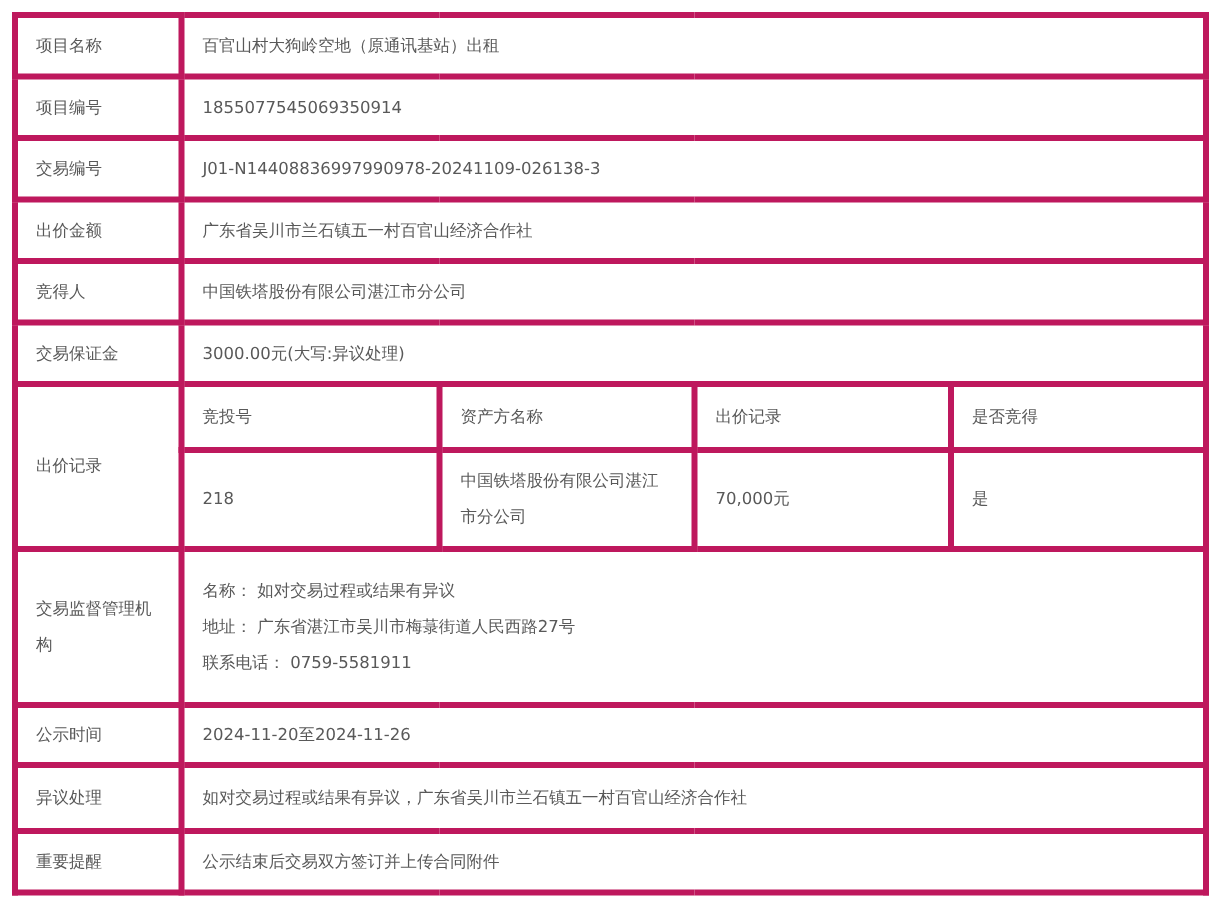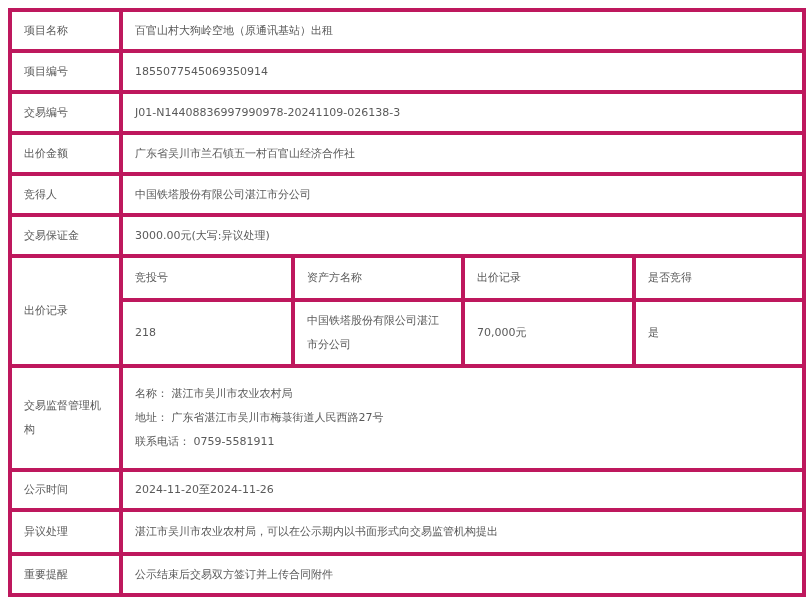--- a/index.html
+++ b/index.html
@@ -85,31 +85,31 @@
     </tr>
     <tr class="r-bid-data">
       <td>218</td>
       <td>中国铁塔股份有限公司湛江市分公司</td>
       <td>70,000元</td>
       <td>是</td>
     </tr>
     <tr class="r-reg">
       <td class="label-cell">交易监督管理机构</td>
       <td colspan="4" class="reg-cell">
-        <div>名称： 湛江市吴川市农业农村局</div>
+        <div>名称： 如对交易过程或结果有异议</div>
         <div>地址： 广东省湛江市吴川市梅菉街道人民西路27号</div>
         <div>联系电话： 0759-5581911</div>
       </td>
     </tr>
     <tr class="r-foot1">
       <td class="label-cell">公示时间</td>
       <td colspan="4">2024-11-20至2024-11-26</td>
     </tr>
     <tr class="r-foot2">
       <td class="label-cell">异议处理</td>
-      <td colspan="4">湛江市吴川市农业农村局，可以在公示期内以书面形式向交易监管机构提出</td>
+      <td colspan="4">如对交易过程或结果有异议，广东省吴川市兰石镇五一村百官山经济合作社</td>
     </tr>
     <tr class="r-foot3">
       <td class="label-cell">重要提醒</td>
       <td colspan="4">公示结束后交易双方签订并上传合同附件</td>
     </tr>
   </tbody>
 </table>
 
 </body></html>

